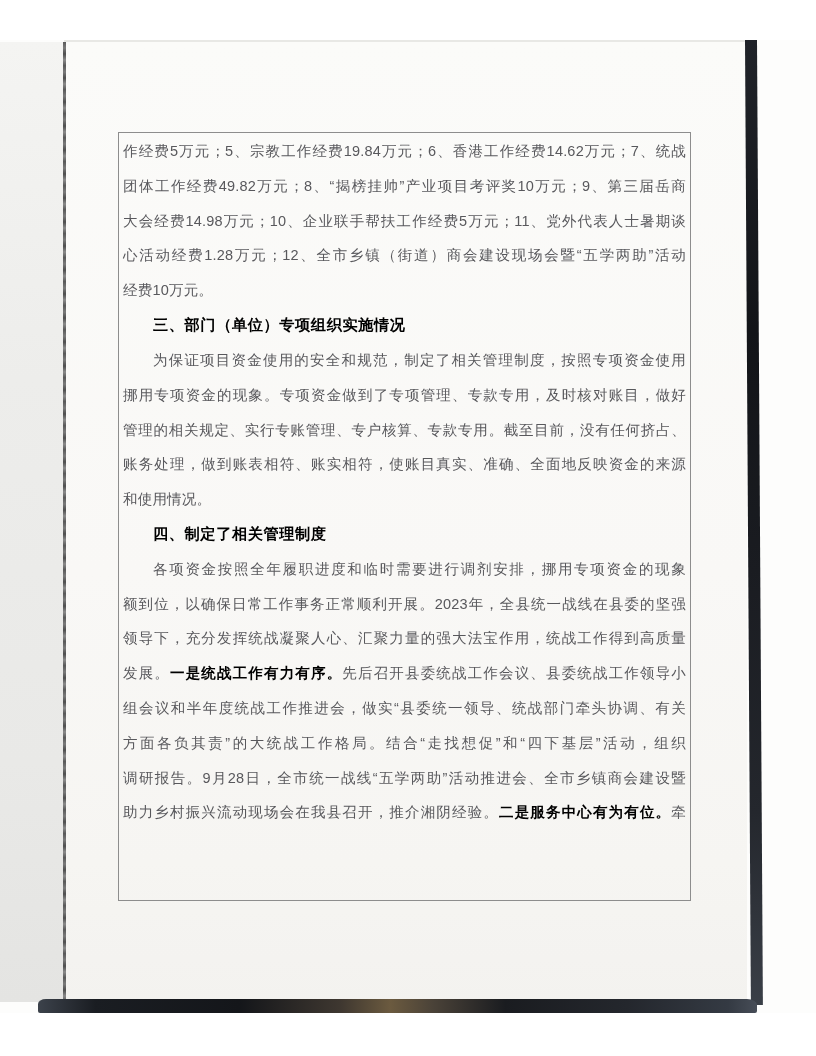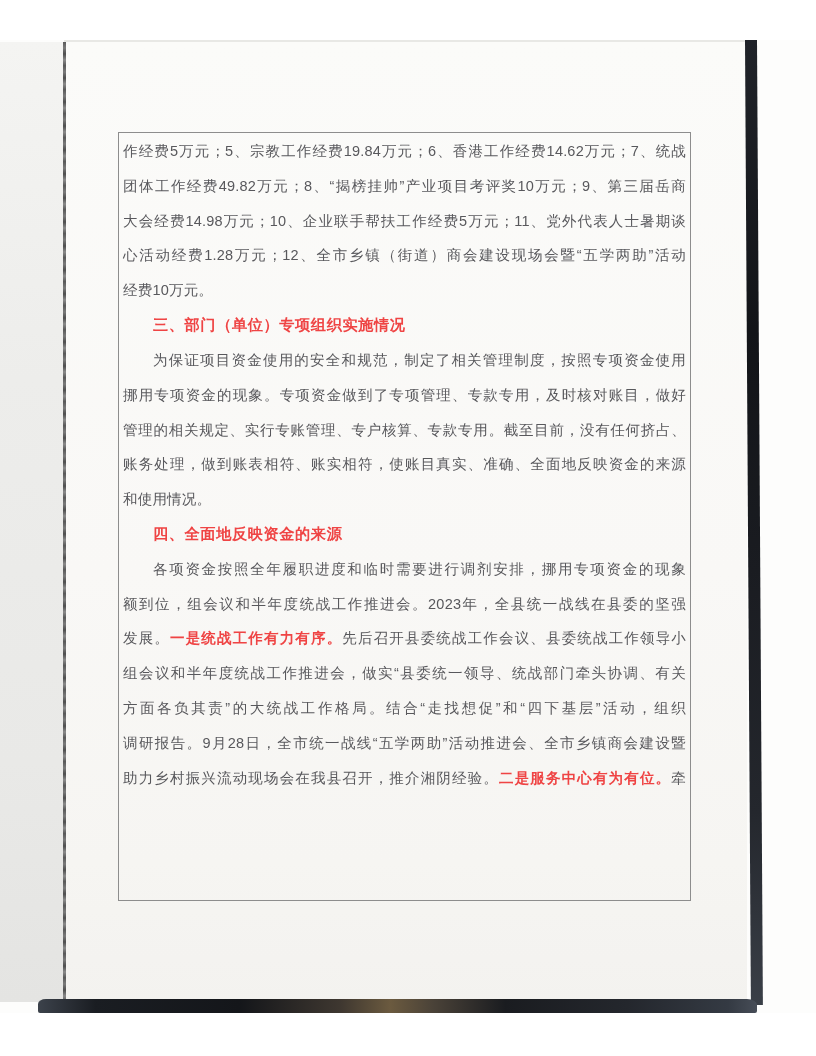--- a/index.html
+++ b/index.html
@@ -48,21 +48,21 @@
   .tline{
     height:34.82px;line-height:34.82px;overflow:hidden;
     padding:0 4px;
     font-size:14.5px;color:#58585c;
     text-align:justify;text-align-last:justify;
     letter-spacing:0.2px;white-space:nowrap;
   }
   .tline.nofill{text-align:left;text-align-last:left;}
   .tline.indent{text-indent:30px;}
   .tline.heading{font-weight:700;color:#404044;font-size:15.2px;letter-spacing:0.6px;}
-  .tline .b{font-weight:700;color:#ef4444;}
+  .tline .b{font-weight:700;color:#000000;}
 </style>
 </head>
 <body>
 
 <div class="canvas">
   <div class="photo">
     <div class="bg-left"></div>
     <div class="paper"></div>
     <div class="bg-right"></div>
     <div class="edge-left"></div>
@@ -76,23 +76,24 @@
         <div class="tline"><span>团体工作经费49.82万元；8、“揭榜挂帅”产业项目考评奖10万元；9、第三届岳商</span></div>
         <div class="tline"><span>大会经费14.98万元；10、企业联手帮扶工作经费5万元；11、党外代表人士暑期谈</span></div>
         <div class="tline"><span>心活动经费1.28万元；12、全市乡镇（街道）商会建设现场会暨“五学两助”活动</span></div>
         <div class="tline nofill"><span>经费10万元。</span></div>
         <div class="tline heading indent nofill"><span class="b">三、部门（单位）专项组织实施情况</span></div>
         <div class="tline indent"><span>为保证项目资金使用的安全和规范，制定了相关管理制度，按照专项资金使用</span></div>
         <div class="tline"><span>挪用专项资金的现象。专项资金做到了专项管理、专款专用，及时核对账目，做好</span></div>
         <div class="tline"><span>管理的相关规定、实行专账管理、专户核算、专款专用。截至目前，没有任何挤占、</span></div>
         <div class="tline"><span>账务处理，做到账表相符、账实相符，使账目真实、准确、全面地反映资金的来源</span></div>
         <div class="tline nofill"><span>和使用情况。</span></div>
-        <div class="tline heading indent nofill"><span class="b">四、全面地反映资金的来源</span></div>
+        <div class="tline heading indent nofill"><span class="b">四、制定了相关管理制度</span></div>
         <div class="tline indent"><span>各项资金按照全年履职进度和临时需要进行调剂安排，挪用专项资金的现象</span></div>
-        <div class="tline"><span>额到位，组会议和半年度统战工作推进会。2023年，全县统一战线在县委的坚强</span></div>
+        <div class="tline"><span>额到位，以确保日常工作事务正常顺利开展。2023年，全县统一战线在县委的坚强</span></div>
+        <div class="tline"><span>领导下，充分发挥统战凝聚人心、汇聚力量的强大法宝作用，统战工作得到高质量</span></div>
         <div class="tline"><span>发展。</span><span class="b">一是统战工作有力有序。</span><span>先后召开县委统战工作会议、县委统战工作领导小</span></div>
         <div class="tline"><span>组会议和半年度统战工作推进会，做实“县委统一领导、统战部门牵头协调、有关</span></div>
         <div class="tline"><span>方面各负其责”的大统战工作格局。结合“走找想促”和“四下基层”活动，组织</span></div>
         <div class="tline"><span>调研报告。9月28日，全市统一战线“五学两助”活动推进会、全市乡镇商会建设暨</span></div>
         <div class="tline"><span>助力乡村振兴流动现场会在我县召开，推介湘阴经验。</span><span class="b">二是服务中心有为有位。</span><span>牵</span></div>
       </div>
   </div>
 </div>
 
 </body></html>

